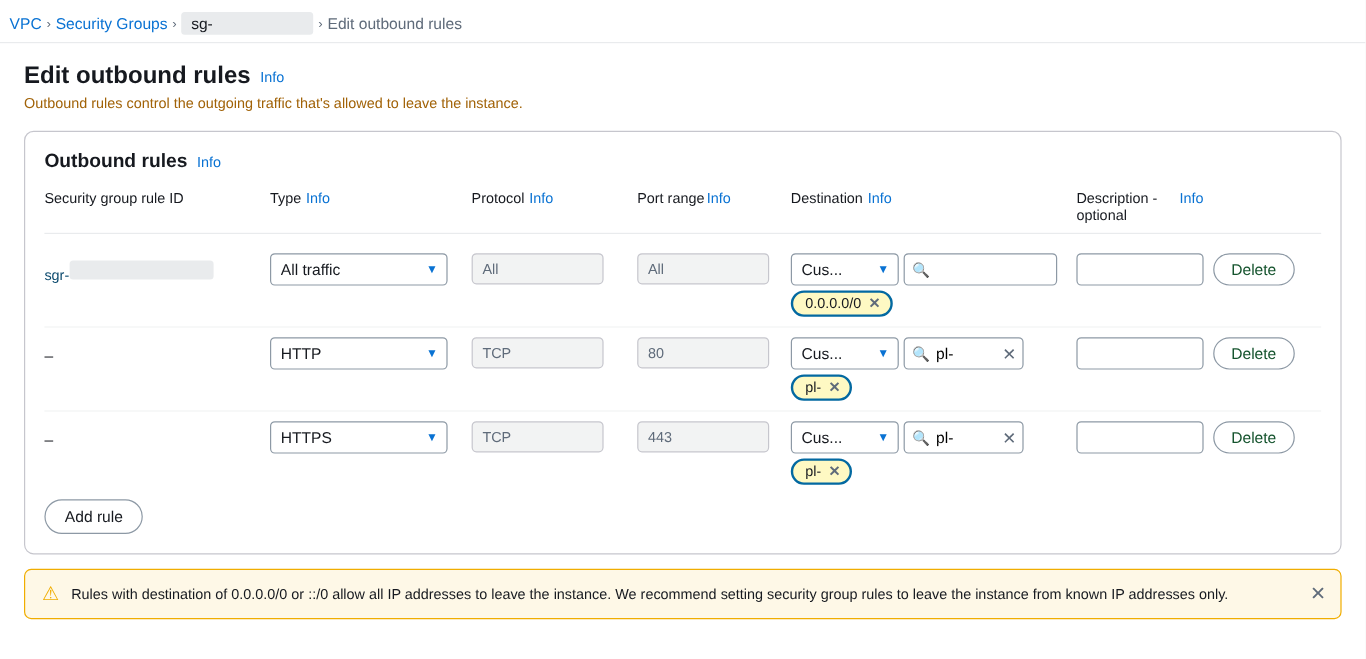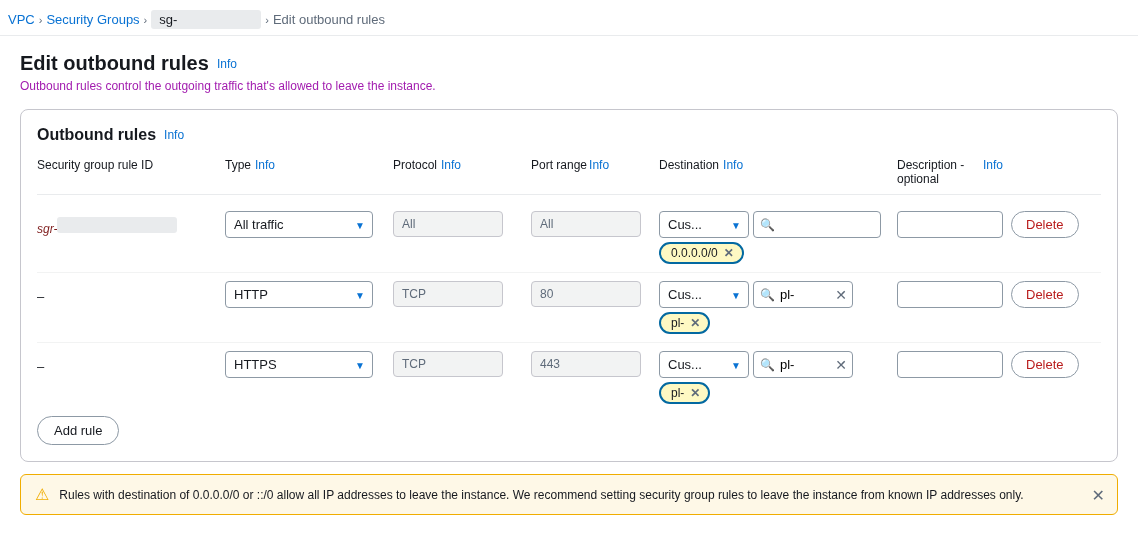--- a/index.html
+++ b/index.html
@@ -61,21 +61,21 @@
       color: #16191f;
     }
     .info-link {
       color: #0972d3;
       font-size: 12px;
       text-decoration: none;
       cursor: pointer;
     }
     .page-subtitle {
       font-size: 12px;
-      color: #a21caf;
+      color: #a16207;
       margin-bottom: 16px;
     }
     .panel {
       border: 1px solid #c6c6cd;
       border-radius: 8px;
       background: #fff;
       padding: 16px;
       margin-bottom: 12px;
     }
     .panel-title-row {
@@ -113,23 +113,22 @@
       display: grid;
       grid-template-columns: 180px 160px 130px 120px 230px 1fr 90px;
       gap: 8px;
       align-items: flex-start;
       padding: 8px 0;
       border-bottom: 1px solid #f2f3f3;
       min-height: 48px;
     }
     .row-id {
       font-size: 12px;
-      color: #7f1d1d;
+      color: #0c4a6e;
       padding-top: 6px;
-      font-style: italic;
     }
     .row-id-block {
       background: #e9ebed;
       border-radius: 3px;
       height: 16px;
       width: 120px;
       display: inline-block;
     }
     .select-wrapper {
       position: relative;
@@ -239,21 +238,21 @@
       border-radius: 4px;
       font-size: 13px;
     }
     .delete-btn {
       padding: 5px 14px;
       border: 1px solid #8d99a5;
       border-radius: 16px;
       background: #fff;
       font-size: 13px;
       cursor: pointer;
-      color: #b91c1c;
+      color: #14532d;
       white-space: nowrap;
     }
     .add-rule-btn {
       margin-top: 4px;
       padding: 6px 16px;
       border: 1px solid #8d99a5;
       border-radius: 16px;
       background: #fff;
       font-size: 13px;
       cursor: pointer;

